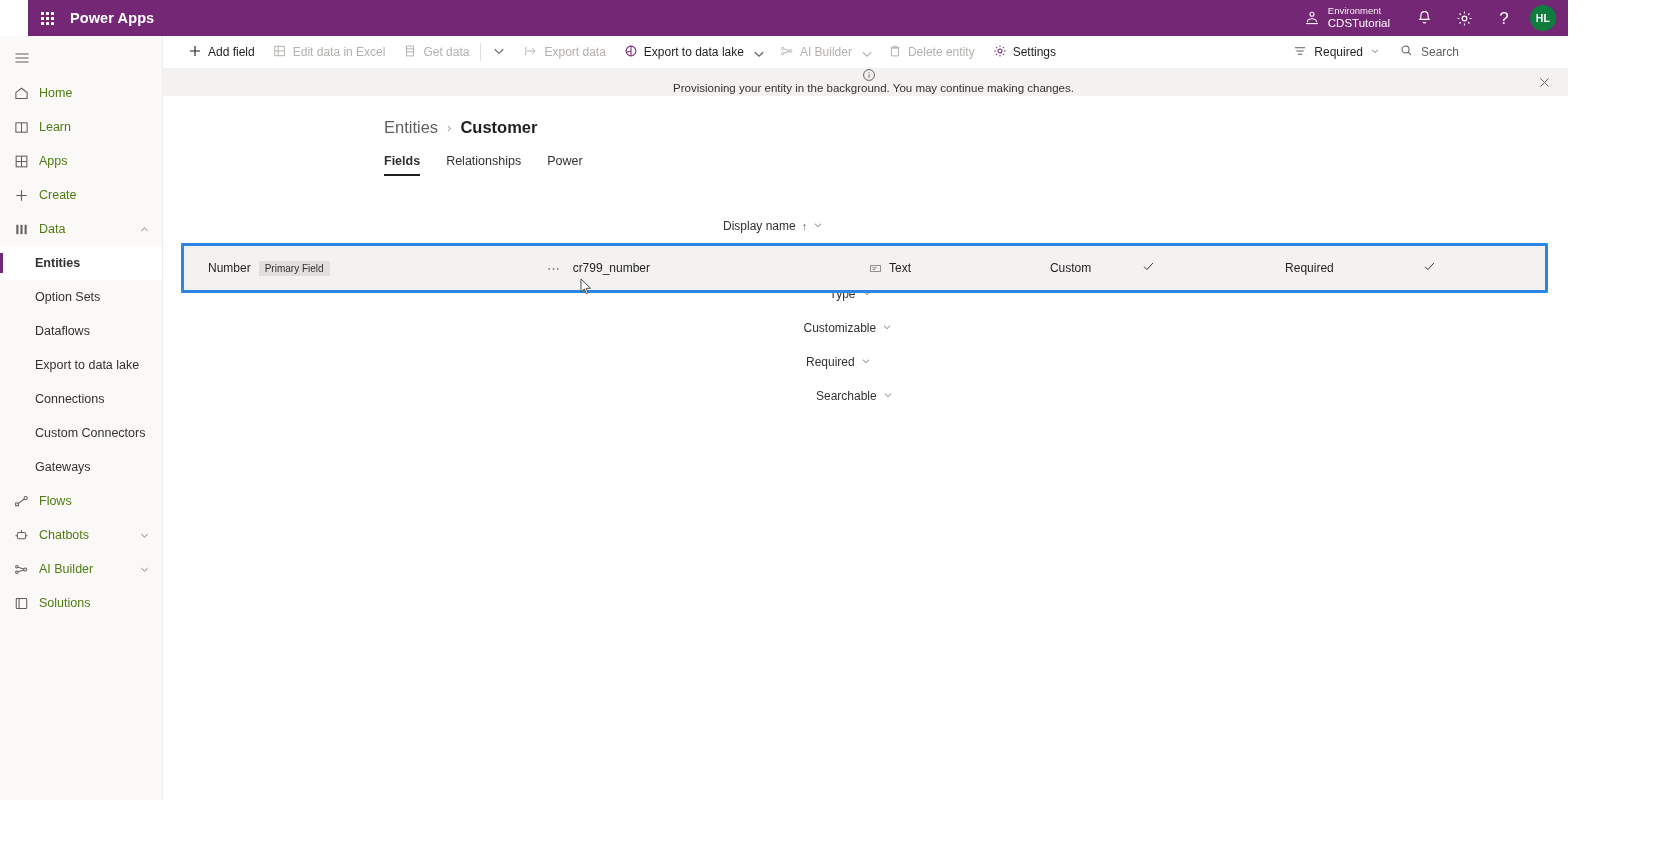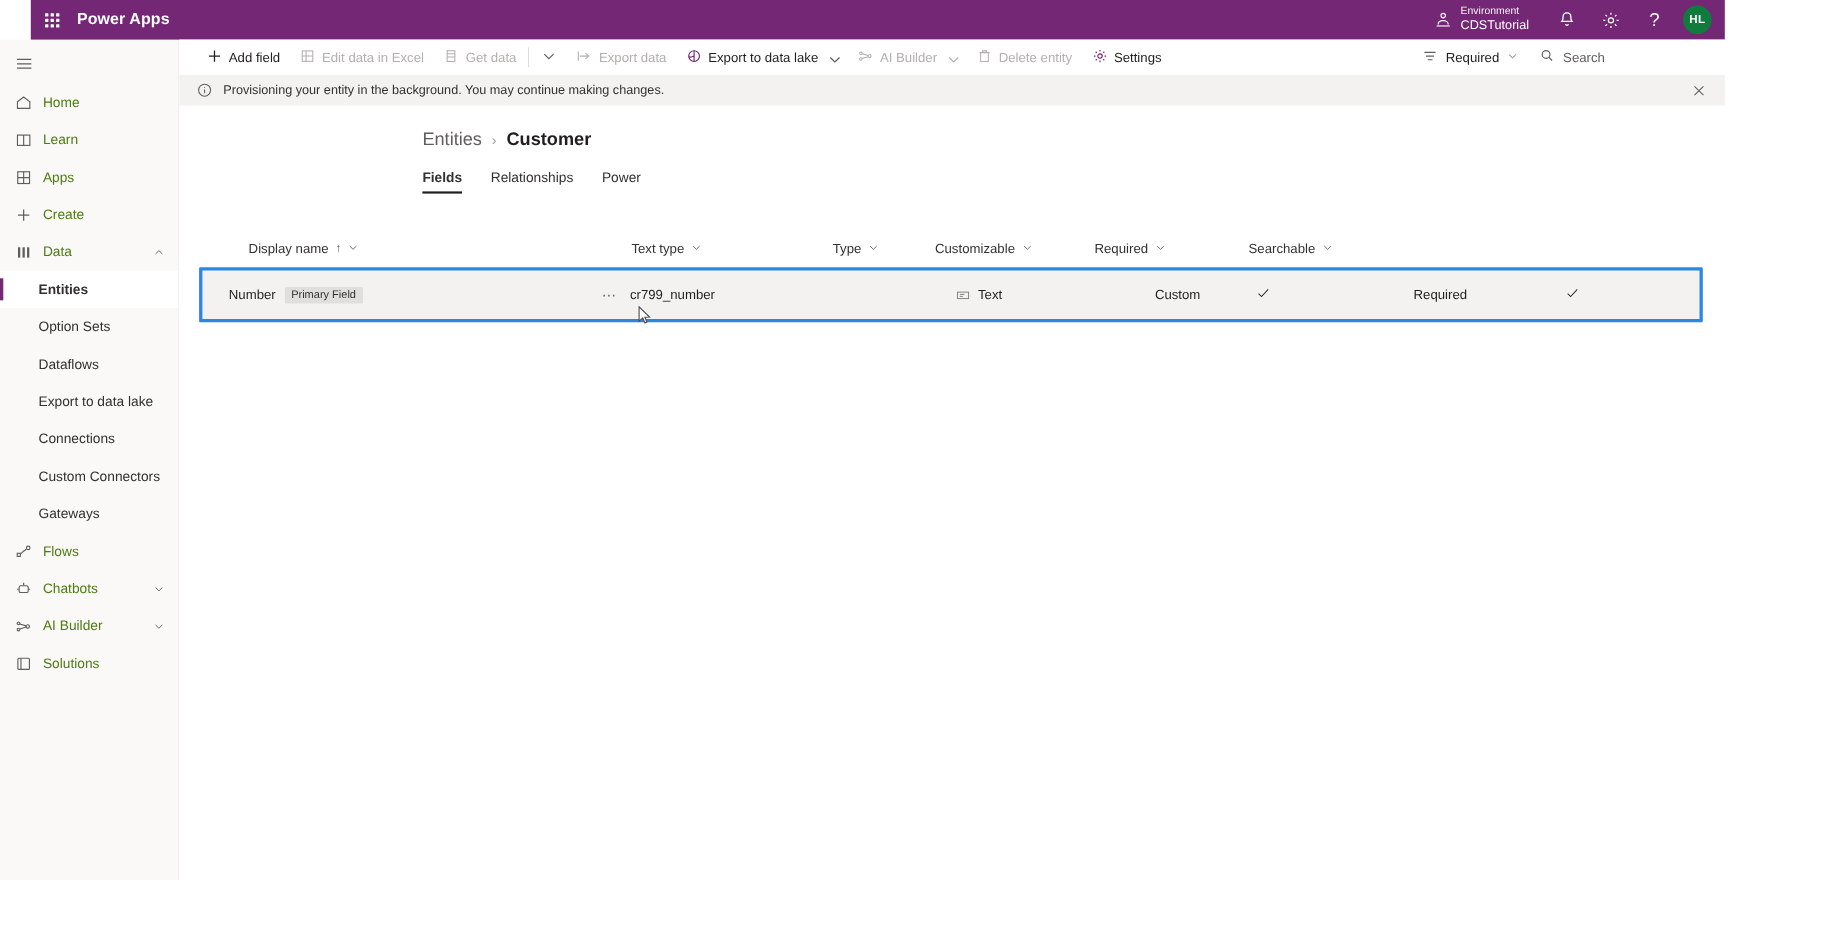--- a/index.html
+++ b/index.html
@@ -88,21 +88,21 @@
   .searchbox {
     display:flex; align-items:center; gap:8px; width:170px; height:30px;
     border-bottom:1px solid transparent; padding-left:10px; cursor:text;
     color:#605e5c; font-size:12px;
   }
   .searchbox svg { width:13px; height:13px; }
 
   
   .notify {
     background:#f3f2f1; height:28px; display:flex; align-items:center;
-    padding-left:16px; font-size:11.5px; color:#323130; position:relative;
+    padding-left:16px; font-size:11.5px; color:#323130; position:relative;flex-direction:column;
   }
   .notify .info-ico { width:14px; height:14px; margin-right:10px; flex:none;}
   .notify-close {
     position:absolute; right:10px; top:50%; transform:translateY(-50%);
     width:28px; height:28px; display:flex; align-items:center; justify-content:center;
     cursor:pointer; color:#605e5c;
   }
   .notify-close svg { width:13px; height:13px; }
 
   
@@ -117,21 +117,21 @@
     font-size:12.5px; color:#323130; cursor:pointer; padding-bottom:8px;
     position:relative;
   }
   .tab.active { font-weight:600; }
   .tab.active::after {
     content:""; position:absolute; left:0; right:0; bottom:0; height:2px; background:#201f1e;
   }
 
   
   .table-wrap { margin-top: 33px; }
-  .trow { display:flex; align-items:center; height:34px; font-size:12px; }
+  .trow { display:flex; align-items:center; height:34px; font-size:12px;flex-direction:column; }
   .thead { color:#323130; padding-left:0; }
   .th {
     display:flex; align-items:center; gap:6px; cursor:pointer; color:#323130;
     font-size:12px; height:34px;
   }
   .th svg.chev { width:10px; height:10px; color:#605e5c; }
 
   .col-display { width: 390px; padding-left: 42px; }
   .col-name    { width: 300px; }
   .col-dtype   { width: 183px; }

